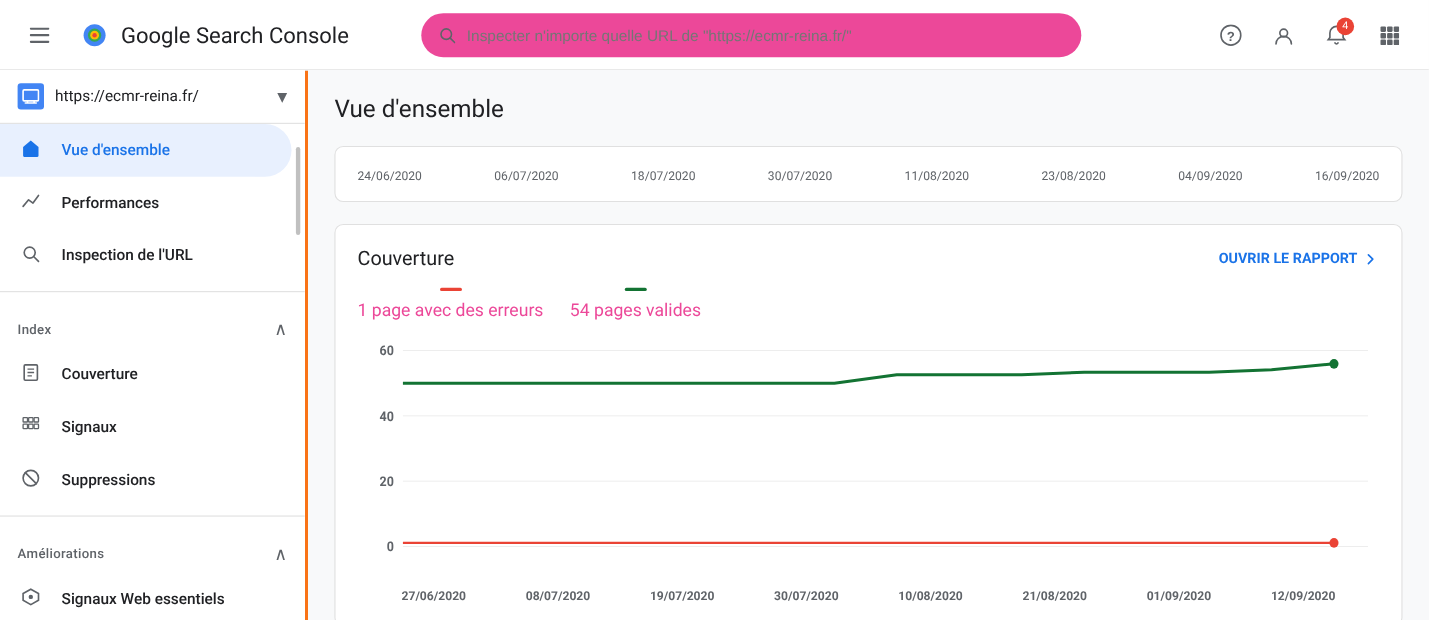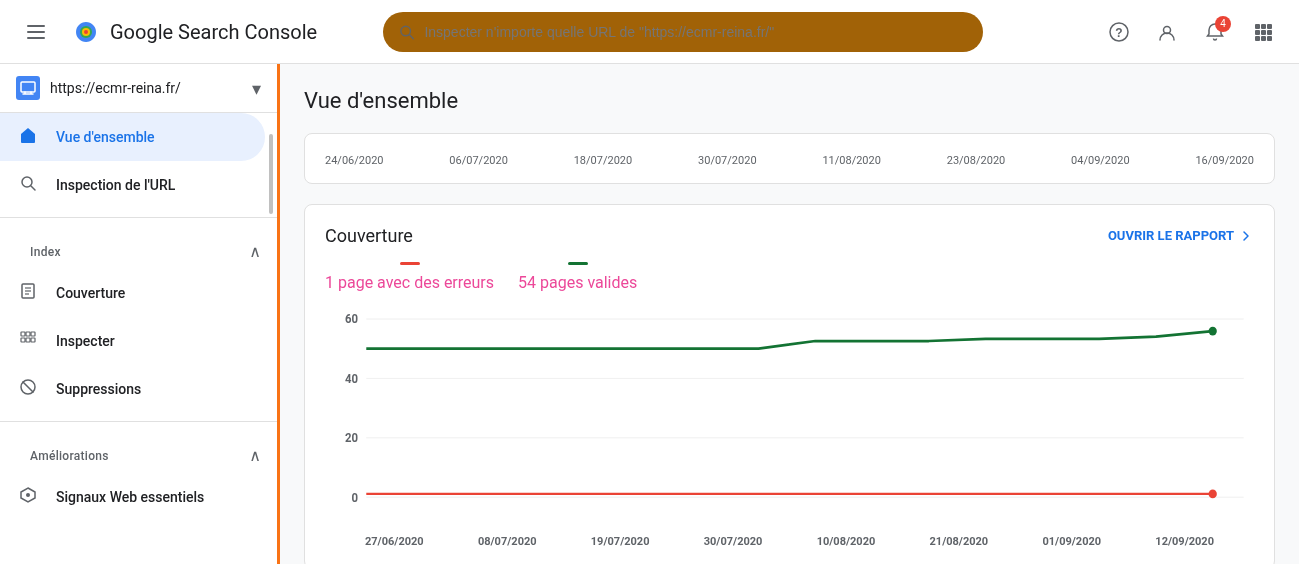--- a/index.html
+++ b/index.html
@@ -13,21 +13,21 @@
       border-bottom: 1px solid #e0e0e0;
       gap: 16px;
       z-index: 10; position: relative; justify-content: center;
     }
     .header-logo { display: flex; align-items: center; gap: 10px; text-decoration: none; }
     .header-logo-icon { width: 28px; height: 28px; }
     .header-logo-text { font-size: 20px; color: #202124; font-weight: 400; white-space: nowrap; }
     .header-search {
       flex: 1; max-width: 600px; margin: 0 auto;
       display: flex; align-items: center;
-      background: #a16207; border-radius: 24px;
+      background: #ec4899; border-radius: 24px;
       padding: 0 16px; height: 40px; gap: 10px;
     }
     .header-search input {
       border: none; background: transparent; outline: none;
       font-size: 14px; color: #202124; width: 100%;
     }
     .header-actions { display: flex; align-items: center; gap: 8px; margin-left: auto; }
     .header-icon-btn {
       width: 40px; height: 40px; border-radius: 50%;
       border: none; background: transparent; cursor: pointer;
@@ -78,21 +78,21 @@
       margin-right: 12px;
       color: #202124; text-decoration: none;
     }
     .nav-item.active { background: #e8f0fe; color: #1a73e8; }
     .nav-item.active .nav-icon { color: #1a73e8; }
     .nav-icon { font-size: 18px; color: #5f6368; width: 24px; text-align: center; }
     .nav-label { font-size: 14px; font-weight: 500; }
     .nav-item.active .nav-label { color: #1a73e8; }
 
     .nav-section {
-      padding: 16px 16px 8px 30px;
+      padding: 16px 16px 8px 16px;
       display: flex; align-items: center; justify-content: space-between;
     }
     .nav-section-title { font-size: 12px; color: #5f6368; font-weight: 500; letter-spacing: 0.3px; }
     .nav-section-chevron { color: #5f6368; font-size: 16px; cursor: pointer; }
 
     .nav-divider { border: none; border-top: 1px solid #e0e0e0; margin: 8px 0; }
 
     
     .main { flex: 1; overflow-y: auto; padding: 24px; background: #f8f9fa; }
     .page-title { font-size: 22px; font-weight: 400; color: #202124; margin-bottom: 20px; }
@@ -222,20 +222,28 @@
     <div class="nav-item active">
       <span class="nav-icon">
         <svg width="18" height="18" viewBox="0 0 18 18" fill="none">
           <path d="M2 8L9 2l7 6v8a1 1 0 01-1 1H3a1 1 0 01-1-1V8z" fill="#1a73e8"></path>
           <rect x="6" y="10" width="6" height="6" rx="0.5" fill="#1a73e8"></rect>
         </svg>
       </span>
       <span class="nav-label">Vue d'ensemble</span>
     </div>
 
+    <div class="nav-item">
+      <span class="nav-icon">
+        <svg width="18" height="18" viewBox="0 0 18 18" fill="none">
+          <path d="M2 14L7 8l4 3 5-7" stroke="#5f6368" stroke-width="1.5" stroke-linecap="round" stroke-linejoin="round"></path>
+        </svg>
+      </span>
+      <span class="nav-label">Performances</span>
+    </div>
 
     <div class="nav-item">
       <span class="nav-icon">
         <svg width="18" height="18" viewBox="0 0 18 18" fill="none">
           <circle cx="8" cy="8" r="5" stroke="#5f6368" stroke-width="1.5"></circle>
           <line x1="12" y1="12" x2="16" y2="16" stroke="#5f6368" stroke-width="1.5" stroke-linecap="round"></line>
         </svg>
       </span>
       <span class="nav-label">Inspection de l'URL</span>
     </div>
@@ -263,21 +271,21 @@
       <span class="nav-icon">
         <svg width="18" height="18" viewBox="0 0 18 18" fill="none">
           <rect x="2" y="2" width="4" height="4" rx="0.5" stroke="#5f6368" stroke-width="1.2"></rect>
           <rect x="7" y="2" width="4" height="4" rx="0.5" stroke="#5f6368" stroke-width="1.2"></rect>
           <rect x="12" y="2" width="4" height="4" rx="0.5" stroke="#5f6368" stroke-width="1.2"></rect>
           <rect x="2" y="8" width="4" height="4" rx="0.5" stroke="#5f6368" stroke-width="1.2"></rect>
           <rect x="7" y="8" width="4" height="4" rx="0.5" stroke="#5f6368" stroke-width="1.2"></rect>
           <rect x="12" y="8" width="4" height="4" rx="0.5" stroke="#5f6368" stroke-width="1.2"></rect>
         </svg>
       </span>
-      <span class="nav-label">Inspecter</span>
+      <span class="nav-label">Signaux</span>
     </div>
 
     <div class="nav-item">
       <span class="nav-icon">
         <svg width="18" height="18" viewBox="0 0 18 18" fill="none">
           <circle cx="9" cy="9" r="7" stroke="#5f6368" stroke-width="1.5"></circle>
           <line x1="4" y1="4" x2="14" y2="14" stroke="#5f6368" stroke-width="1.5" stroke-linecap="round"></line>
         </svg>
       </span>
       <span class="nav-label">Suppressions</span>

